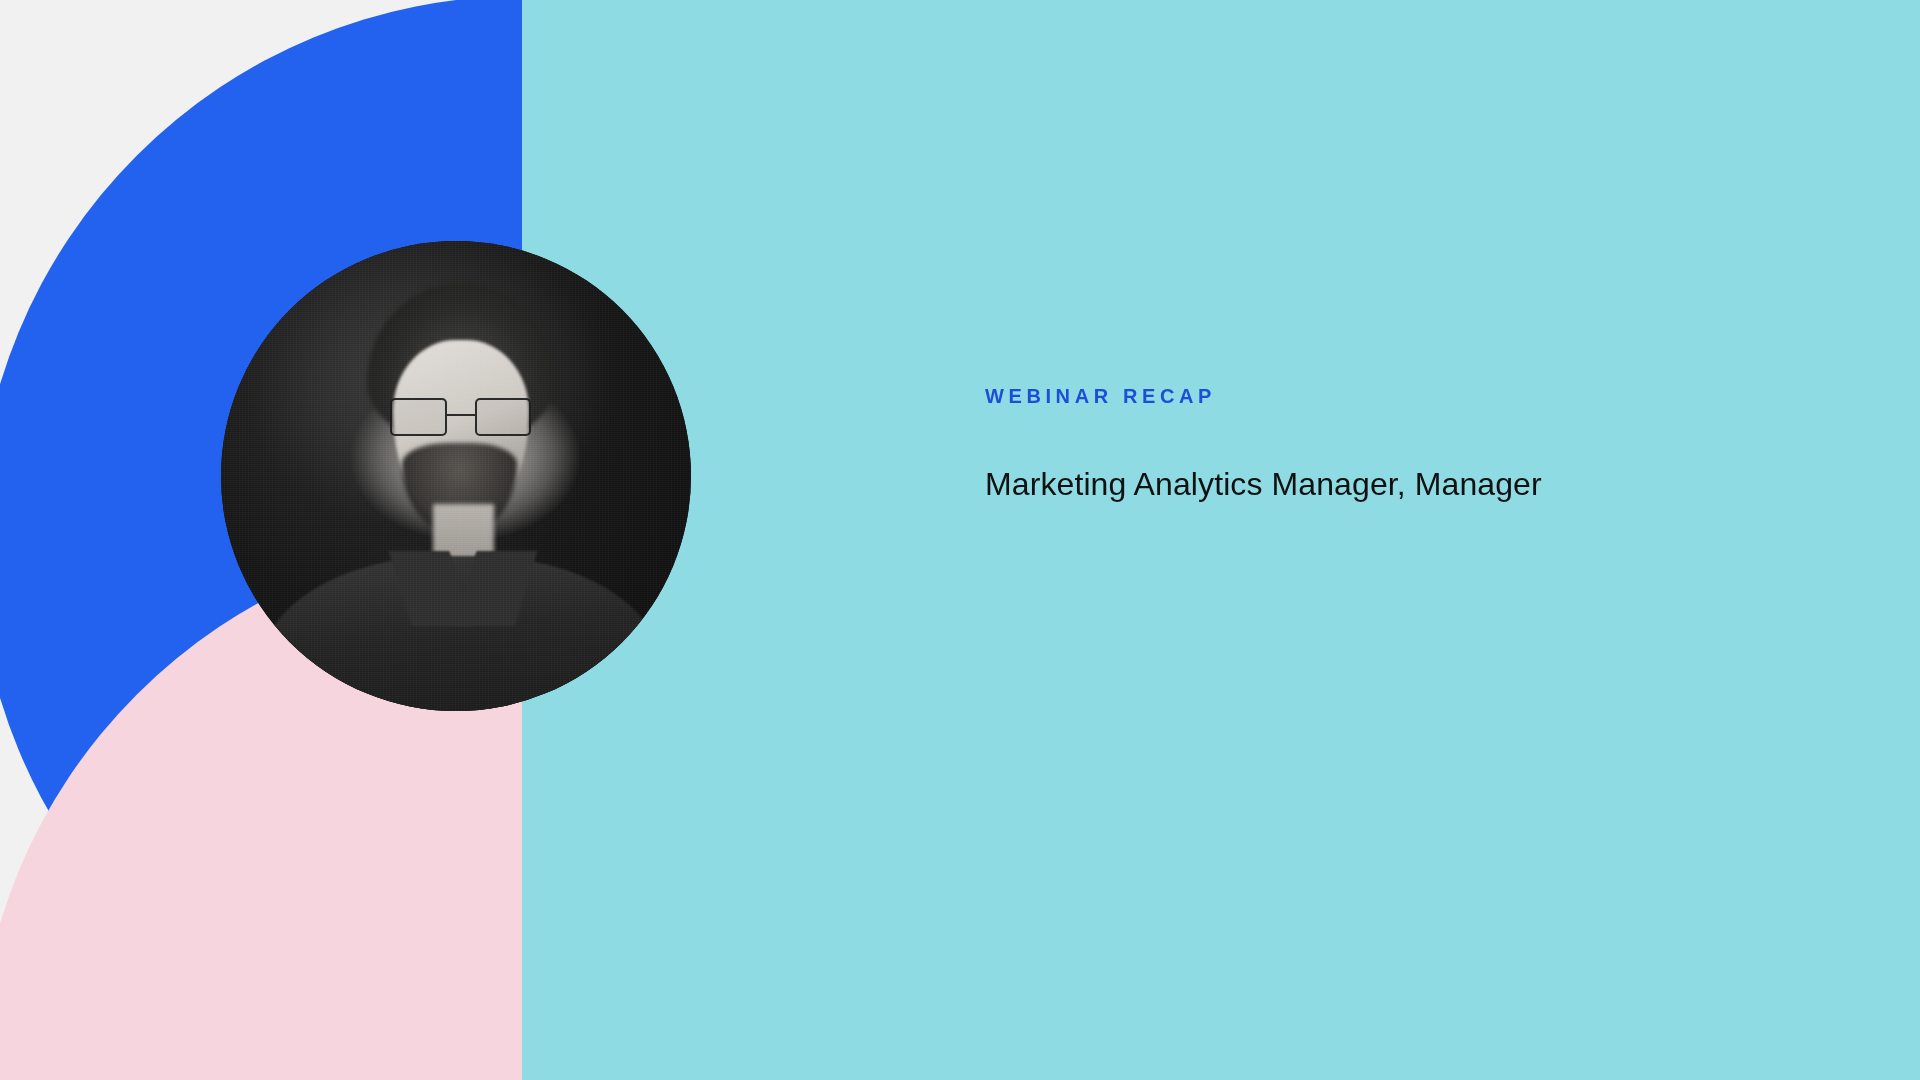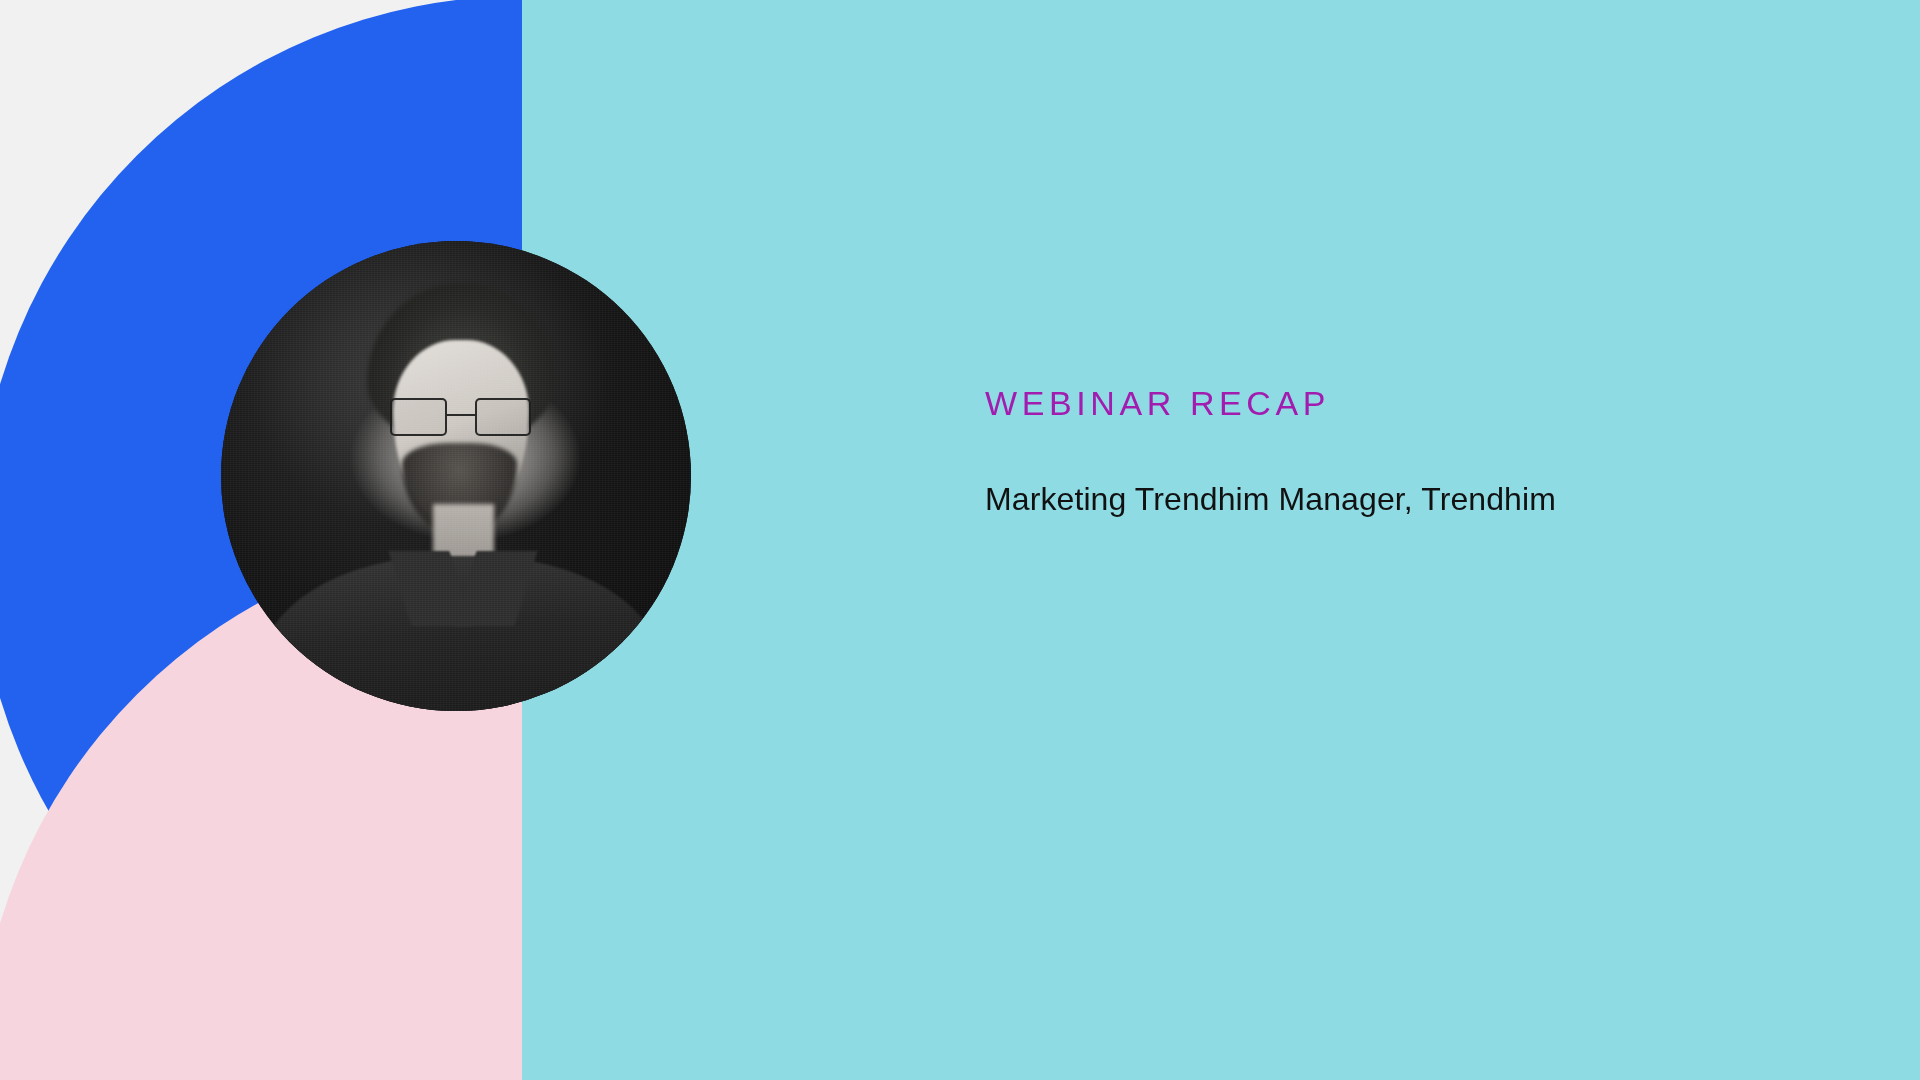--- a/index.html
+++ b/index.html
@@ -157,25 +157,25 @@
   }
 
   
   .text-block {
     position:absolute;
     left:985px; top:385px;
     z-index:4;
     color:#0b0b0b;
   }
   .eyebrow {
-    font-size:34px;
-    font-weight:400;
+    font-size:20px;
+    font-weight:700;
     letter-spacing:4.6px;
     line-height:1.1;
-    color:#a21caf;
+    color:#1d4ed8;
   }
   .speaker-name {
     margin-top:52px;
     font-size:70px;
     font-weight:300;
     letter-spacing:-0.6px;
     line-height:1.05;
     color:#0b0b0b;
   }
   .speaker-role {
@@ -212,16 +212,16 @@
         <div class="lens l"></div>
         <div class="bridge"></div>
         <div class="lens r"></div>
       </div>
       <div class="p-grain"></div>
     </div>
   </div>
 
   <div class="text-block">
     <div class="eyebrow">WEBINAR RECAP</div>
-    <div class="speaker-role">Marketing Trendhim Manager, Trendhim</div>
+    <div class="speaker-role">Marketing Analytics Manager, Manager</div>
   </div>
 
 </div>
 
 </body></html>

